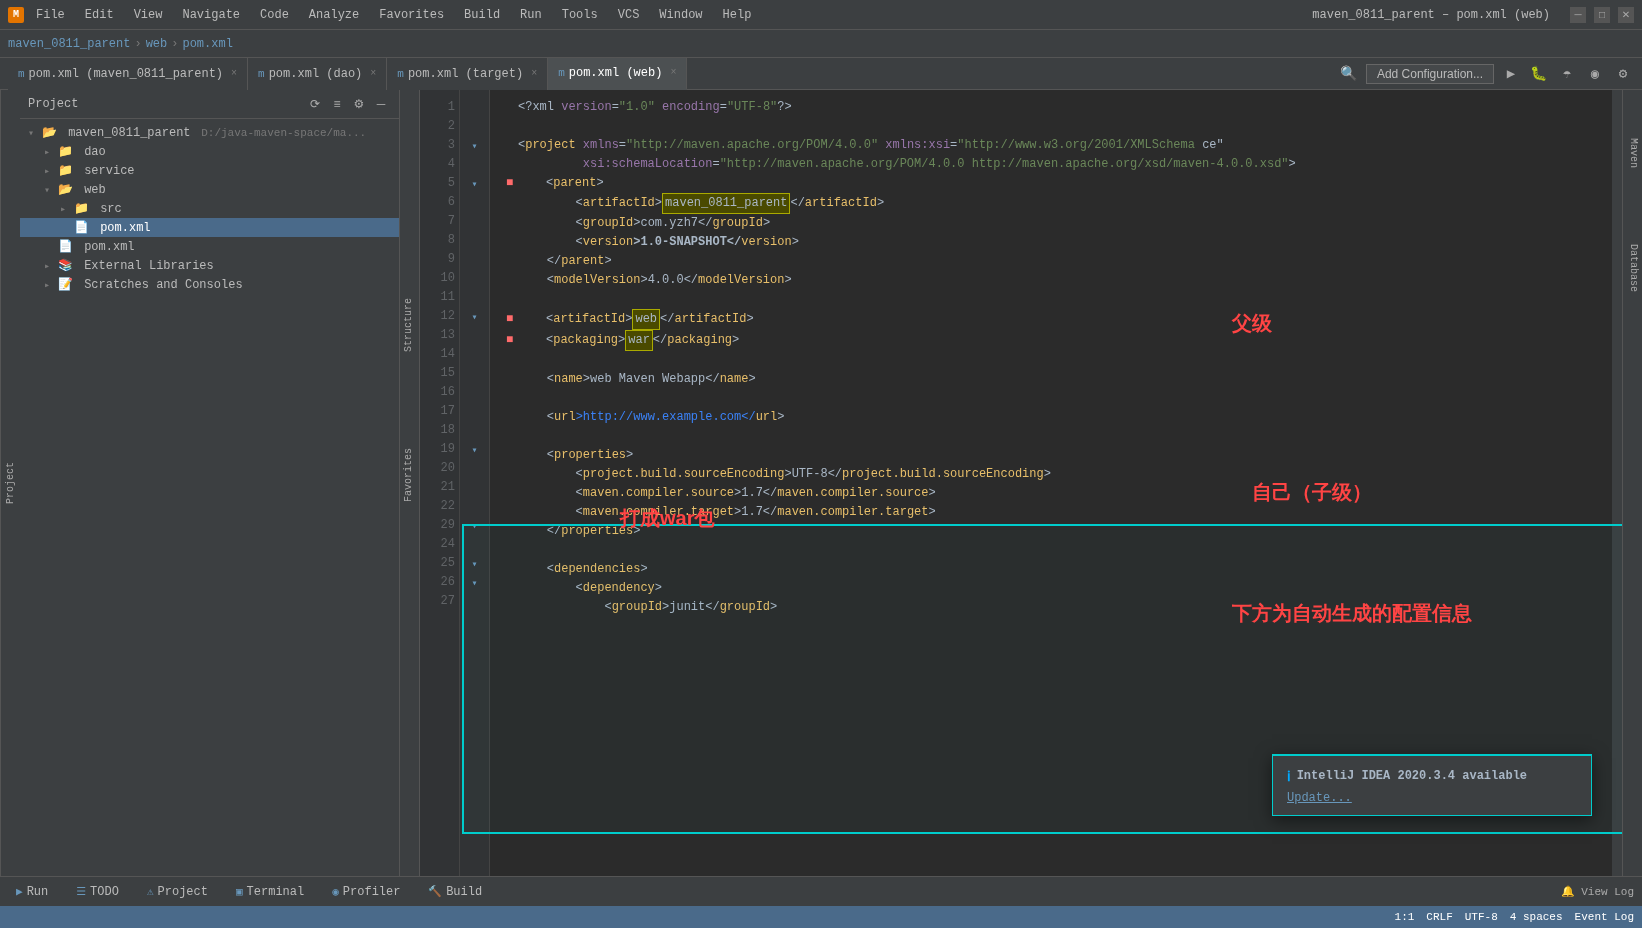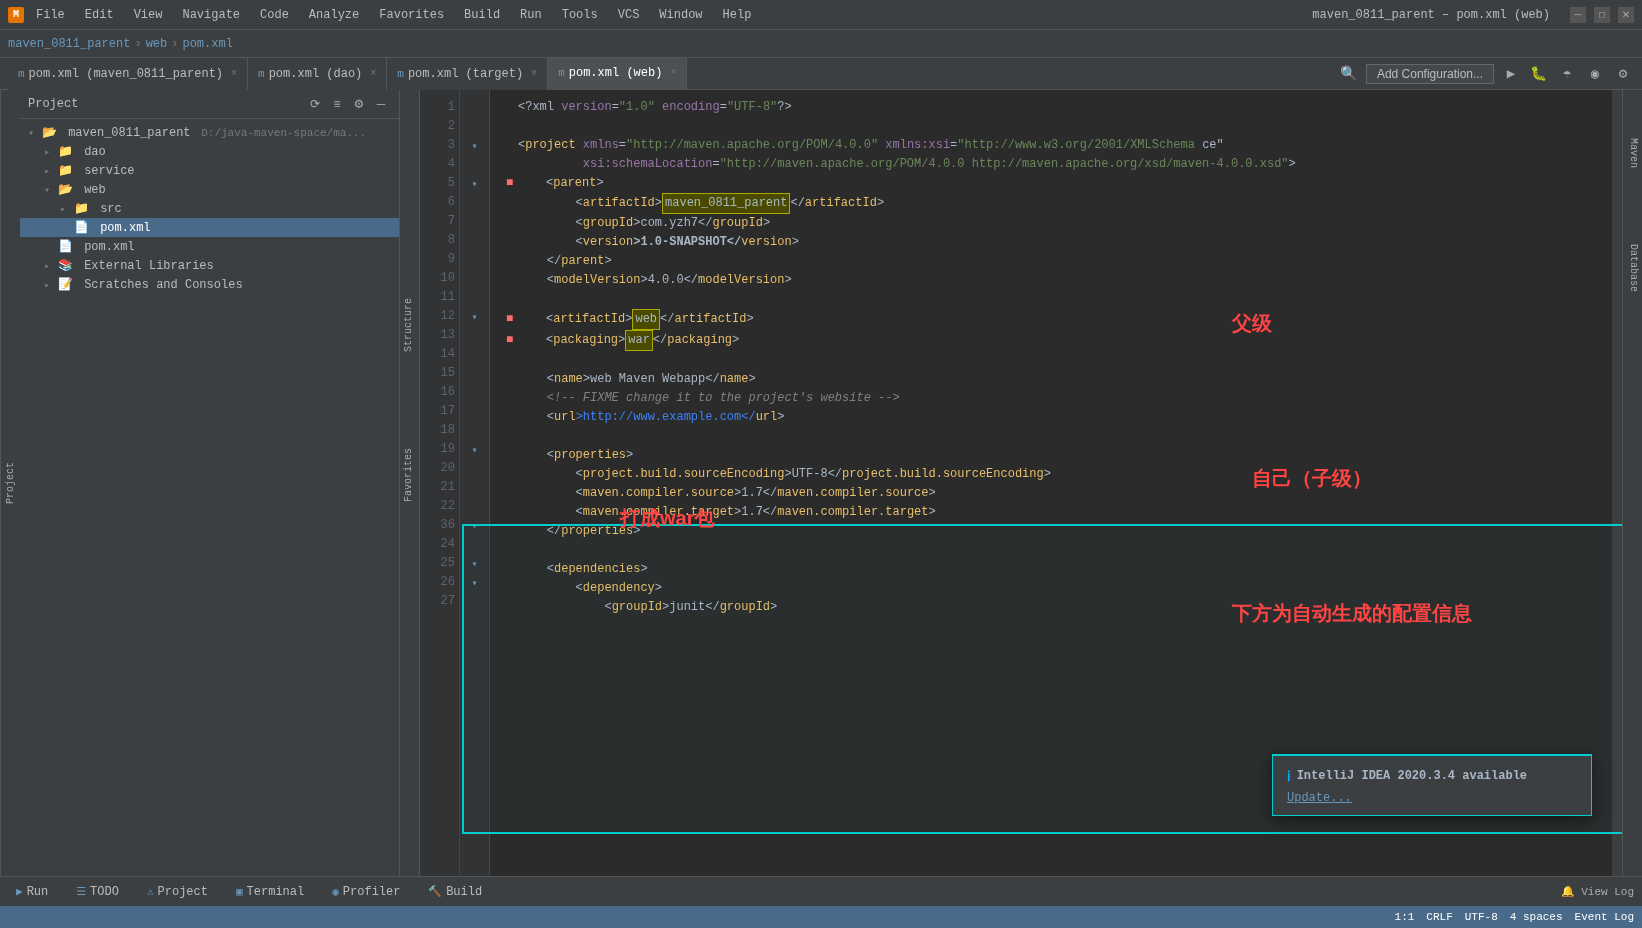--- a/index.html
+++ b/index.html
@@ -246,21 +246,21 @@
           <div>13</div>
           <div>14</div>
           <div>15</div>
           <div>16</div>
           <div>17</div>
           <div>18</div>
           <div>19</div>
           <div>20</div>
           <div>21</div>
           <div>22</div>
-          <div>36</div>
+          <div>29</div>
           <div>24</div>
           <div>25</div>
           <div>26</div>
           <div>27</div>
         </div>
 
       <div class="left-gutter" id="left-gutter">
           <div class="gutter-line"></div>
           <div class="gutter-line"></div>
           <div class="gutter-line">
@@ -313,21 +313,21 @@
           <div class="code-line"><span style="margin-right:4px; display:inline-block; width:8px;">&nbsp;</span><span style="color:#a9b7c6;">        &lt;</span><span style="color:#e8bf6a;">artifactId</span><span style="color:#a9b7c6;">&gt;</span><span style="background:#4a4a00; border:1px solid #aaaa00; padding:0 2px;">maven_0811_parent</span><span style="color:#a9b7c6;">&lt;/</span><span style="color:#e8bf6a;">artifactId</span><span style="color:#a9b7c6;">&gt;</span></div>
           <div class="code-line"><span style="margin-right:4px; display:inline-block; width:8px;">&nbsp;</span><span style="color:#a9b7c6;">        &lt;</span><span style="color:#e8bf6a;">groupId</span><span style="color:#a9b7c6;">&gt;com.yzh7&lt;/</span><span style="color:#e8bf6a;">groupId</span><span style="color:#a9b7c6;">&gt;</span></div>
           <div class="code-line"><span style="margin-right:4px; display:inline-block; width:8px;">&nbsp;</span><span style="color:#a9b7c6;">        &lt;</span><span style="color:#e8bf6a;">version</span><span style="color:#a9b7c6;font-weight:bold;">&gt;1.0-SNAPSHOT&lt;/</span><span style="color:#e8bf6a;">version</span><span style="color:#a9b7c6;">&gt;</span></div>
           <div class="code-line"><span style="margin-right:4px; display:inline-block; width:8px;">&nbsp;</span><span style="color:#a9b7c6;">    &lt;/</span><span style="color:#e8bf6a;">parent</span><span style="color:#a9b7c6;">&gt;</span></div>
           <div class="code-line"><span style="margin-right:4px; display:inline-block; width:8px;">&nbsp;</span><span style="color:#a9b7c6;">    &lt;</span><span style="color:#e8bf6a;">modelVersion</span><span style="color:#a9b7c6;">&gt;4.0.0&lt;/</span><span style="color:#e8bf6a;">modelVersion</span><span style="color:#a9b7c6;">&gt;</span></div>
           <div class="code-line"><span style="margin-right:4px; display:inline-block; width:8px;">&nbsp;</span><span style="color:#a9b7c6;">&nbsp;</span></div>
           <div class="code-line"><span style="color:#ff6b6b; margin-right:4px;">■</span><span style="color:#a9b7c6;">    &lt;</span><span style="color:#e8bf6a;">artifactId</span><span style="color:#a9b7c6;">&gt;</span><span style="background:#4a4a00; border:1px solid #aaaa00; padding:0 2px;">web</span><span style="color:#a9b7c6;">&lt;/</span><span style="color:#e8bf6a;">artifactId</span><span style="color:#a9b7c6;">&gt;</span></div>
           <div class="code-line"><span style="color:#ff6b6b; margin-right:4px;">■</span><span style="color:#a9b7c6;">    &lt;</span><span style="color:#e8bf6a;">packaging</span><span style="color:#a9b7c6;">&gt;</span><span style="background:#4a4a00; border:1px solid #aaaa00; padding:0 2px;">war</span><span style="color:#a9b7c6;">&lt;/</span><span style="color:#e8bf6a;">packaging</span><span style="color:#a9b7c6;">&gt;</span></div>
           <div class="code-line"><span style="margin-right:4px; display:inline-block; width:8px;">&nbsp;</span><span style="color:#a9b7c6;">&nbsp;</span></div>
           <div class="code-line"><span style="margin-right:4px; display:inline-block; width:8px;">&nbsp;</span><span style="color:#a9b7c6;">    &lt;</span><span style="color:#e8bf6a;">name</span><span style="color:#a9b7c6;">&gt;web Maven Webapp&lt;/</span><span style="color:#e8bf6a;">name</span><span style="color:#a9b7c6;">&gt;</span></div>
-          <div class="code-line"><span style="margin-right:4px; display:inline-block; width:8px;">&nbsp;</span><span style="color:#a9b7c6;">    </span><span style="color:#808080; font-style:italic;">&lt;!-- FIXME change it to the project's website --&gt;</span></div>
+          <div class="code-line"><span style="margin-right:4px; display:inline-block; width:8px;">&nbsp;</span><span style="color:#a9b7c6;">    </span></div>
           <div class="code-line"><span style="margin-right:4px; display:inline-block; width:8px;">&nbsp;</span><span style="color:#a9b7c6;">    &lt;</span><span style="color:#e8bf6a;">url</span><span style="color:#3b82f6;">&gt;http://www.example.com&lt;/</span><span style="color:#e8bf6a;">url</span><span style="color:#a9b7c6;">&gt;</span></div>
           <div class="code-line"><span style="margin-right:4px; display:inline-block; width:8px;">&nbsp;</span><span style="color:#a9b7c6;">&nbsp;</span></div>
           <div class="code-line"><span style="margin-right:4px; display:inline-block; width:8px;">&nbsp;</span><span style="color:#a9b7c6;">    &lt;</span><span style="color:#e8bf6a;">properties</span><span style="color:#a9b7c6;">&gt;</span></div>
           <div class="code-line"><span style="margin-right:4px; display:inline-block; width:8px;">&nbsp;</span><span style="color:#a9b7c6;">        &lt;</span><span style="color:#e8bf6a;">project.build.sourceEncoding</span><span style="color:#a9b7c6;">&gt;UTF-8&lt;/</span><span style="color:#e8bf6a;">project.build.sourceEncoding</span><span style="color:#a9b7c6;">&gt;</span></div>
           <div class="code-line"><span style="margin-right:4px; display:inline-block; width:8px;">&nbsp;</span><span style="color:#a9b7c6;">        &lt;</span><span style="color:#e8bf6a;">maven.compiler.source</span><span style="color:#a9b7c6;">&gt;1.7&lt;/</span><span style="color:#e8bf6a;">maven.compiler.source</span><span style="color:#a9b7c6;">&gt;</span></div>
           <div class="code-line"><span style="margin-right:4px; display:inline-block; width:8px;">&nbsp;</span><span style="color:#a9b7c6;">        &lt;</span><span style="color:#e8bf6a;">maven.compiler.target</span><span style="color:#a9b7c6;">&gt;1.7&lt;/</span><span style="color:#e8bf6a;">maven.compiler.target</span><span style="color:#a9b7c6;">&gt;</span></div>
           <div class="code-line"><span style="margin-right:4px; display:inline-block; width:8px;">&nbsp;</span><span style="color:#a9b7c6;">    &lt;/</span><span style="color:#e8bf6a;">properties</span><span style="color:#a9b7c6;">&gt;</span></div>
           <div class="code-line"><span style="margin-right:4px; display:inline-block; width:8px;">&nbsp;</span><span style="color:#a9b7c6;">&nbsp;</span></div>
           <div class="code-line"><span style="margin-right:4px; display:inline-block; width:8px;">&nbsp;</span><span style="color:#a9b7c6;">    &lt;</span><span style="color:#e8bf6a;">dependencies</span><span style="color:#a9b7c6;">&gt;</span></div>
           <div class="code-line"><span style="margin-right:4px; display:inline-block; width:8px;">&nbsp;</span><span style="color:#a9b7c6;">        &lt;</span><span style="color:#e8bf6a;">dependency</span><span style="color:#a9b7c6;">&gt;</span></div>
@@ -335,21 +335,21 @@
         </div>
 
       <div class="scrollbar-v"></div>
     </div>
 
     <div class="cyan-overlay" style="top:434px; left:42px; width:1270px; height:310px; position:absolute; border:2px solid #00cccc; pointer-events:none; background:rgba(0,204,204,0.02); z-index:5;">
     </div>
 
     <div class="annotation" style="position:absolute; top:220px; right:350px; font-size:20px; color:#ff4444; font-family:sans-serif; z-index:10;">父级</div>
 
-    <div class="annotation" style="position:absolute; top:375px; right:250px; font-size:20px; color:#ff4444; font-family:Liberation Serif, serif; z-index:10;">自己（子级）</div>
+    <div class="annotation" style="position:absolute; top:389px; right:250px; font-size:20px; color:#ff4444; font-family:Liberation Serif, serif; z-index:10;">自己（子级）</div>
 
     <div class="annotation" style="position:absolute; top:415px; left:200px; font-size:20px; color:#ff4444; font-family:sans-serif; z-index:10;">打成war包</div>
 
     <div class="annotation" style="position:absolute; top:510px; right:150px; font-size:20px; color:#ff4444; font-family:sans-serif; z-index:10;">下方为自动生成的配置信息</div>
 
     <div class="notification">
       <div class="notification-title">
         <span class="info-icon">ℹ</span>
         <span>IntelliJ IDEA 2020.3.4 available</span>
       </div>

